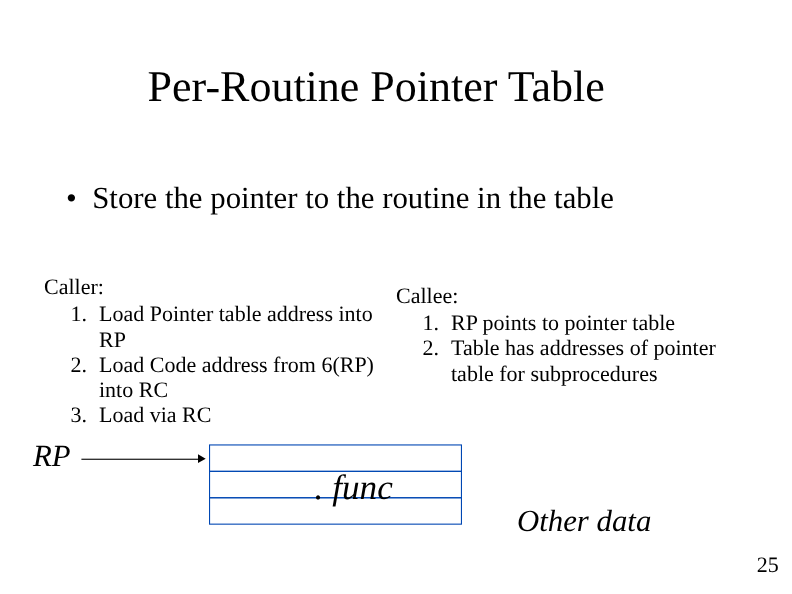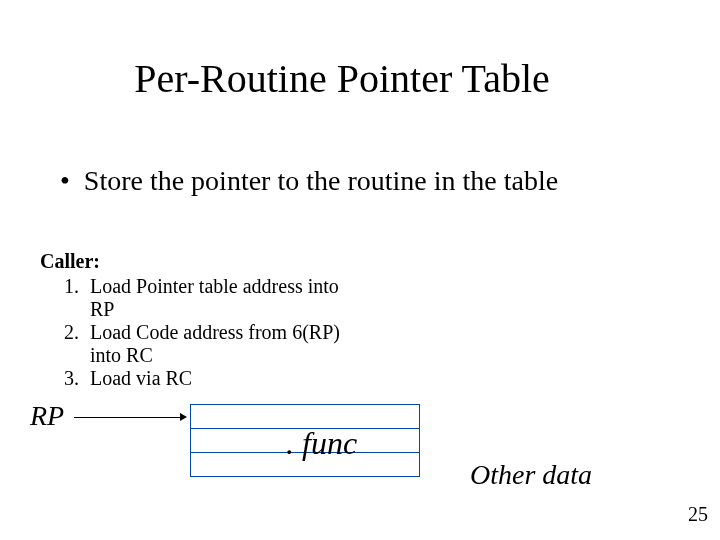--- a/index.html
+++ b/index.html
@@ -47,21 +47,20 @@
     display: flex;
   }
   .col {
     width: 320px;
     font-size: 20px;
   }
   .col-caller { width: 320px; }
   .col-callee { width: 320px; padding-top: 8px; }
   .col-head {
     margin: 0 0 2px 0;
-    font-weight: bold;
   }
   .ol {
     margin: 0;
     padding-left: 44px;
   }
   .ol li {
     margin: 0;
     padding-left: 6px;
   }
   .diagram {
@@ -141,20 +140,27 @@
 
   <div class="columns">
     <div class="col col-caller">
       <div class="col-head">Caller:</div>
       <ol class="ol">
         <li>Load Pointer table address into RP</li>
         <li>Load Code address from 6(RP) into RC</li>
         <li>Load via RC</li>
       </ol>
     </div>
+    <div class="col col-callee">
+      <div class="col-head">Callee:</div>
+      <ol class="ol">
+        <li>RP points to pointer table</li>
+        <li>Table has addresses of pointer table for subprocedures</li>
+      </ol>
+    </div>
   </div>
 
   <div class="diagram">
     <div class="rp-label">RP</div>
     <div class="rp-line"></div>
     <div class="rp-arrow"></div>
     <div class="table-box">
       <div class="table-cell"></div>
       <div class="table-cell"></div>
       <div class="table-cell"></div>

